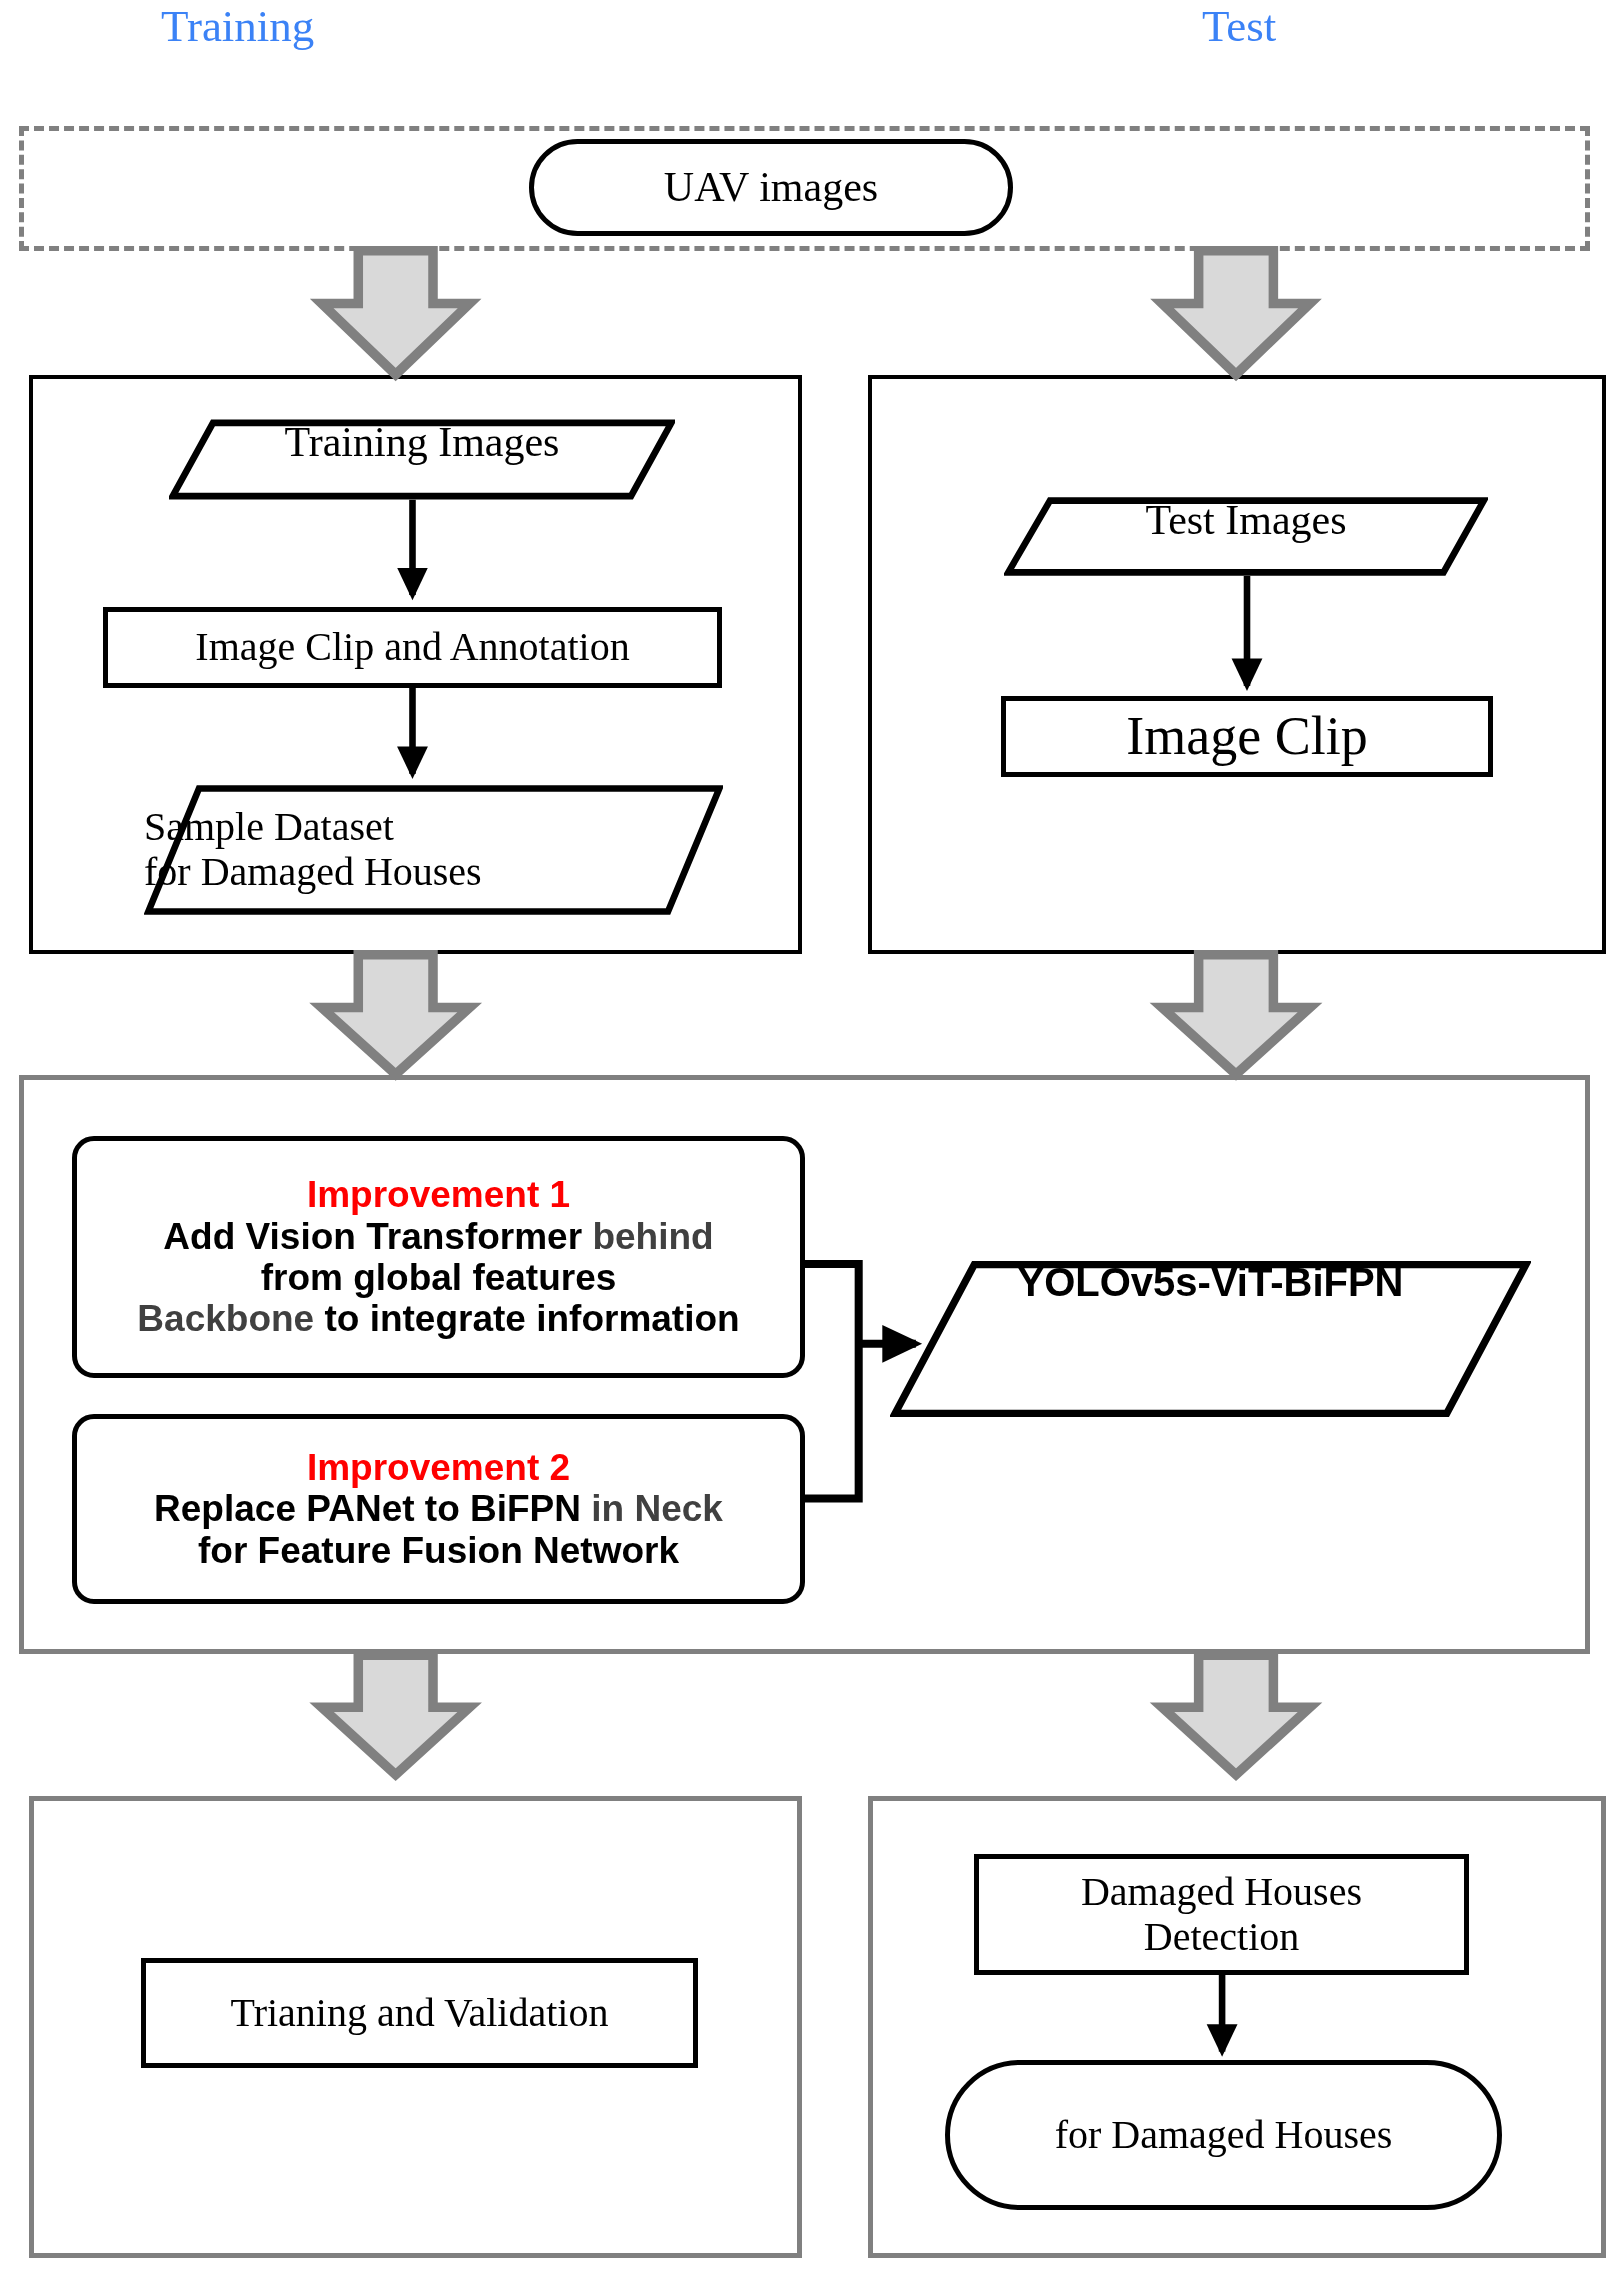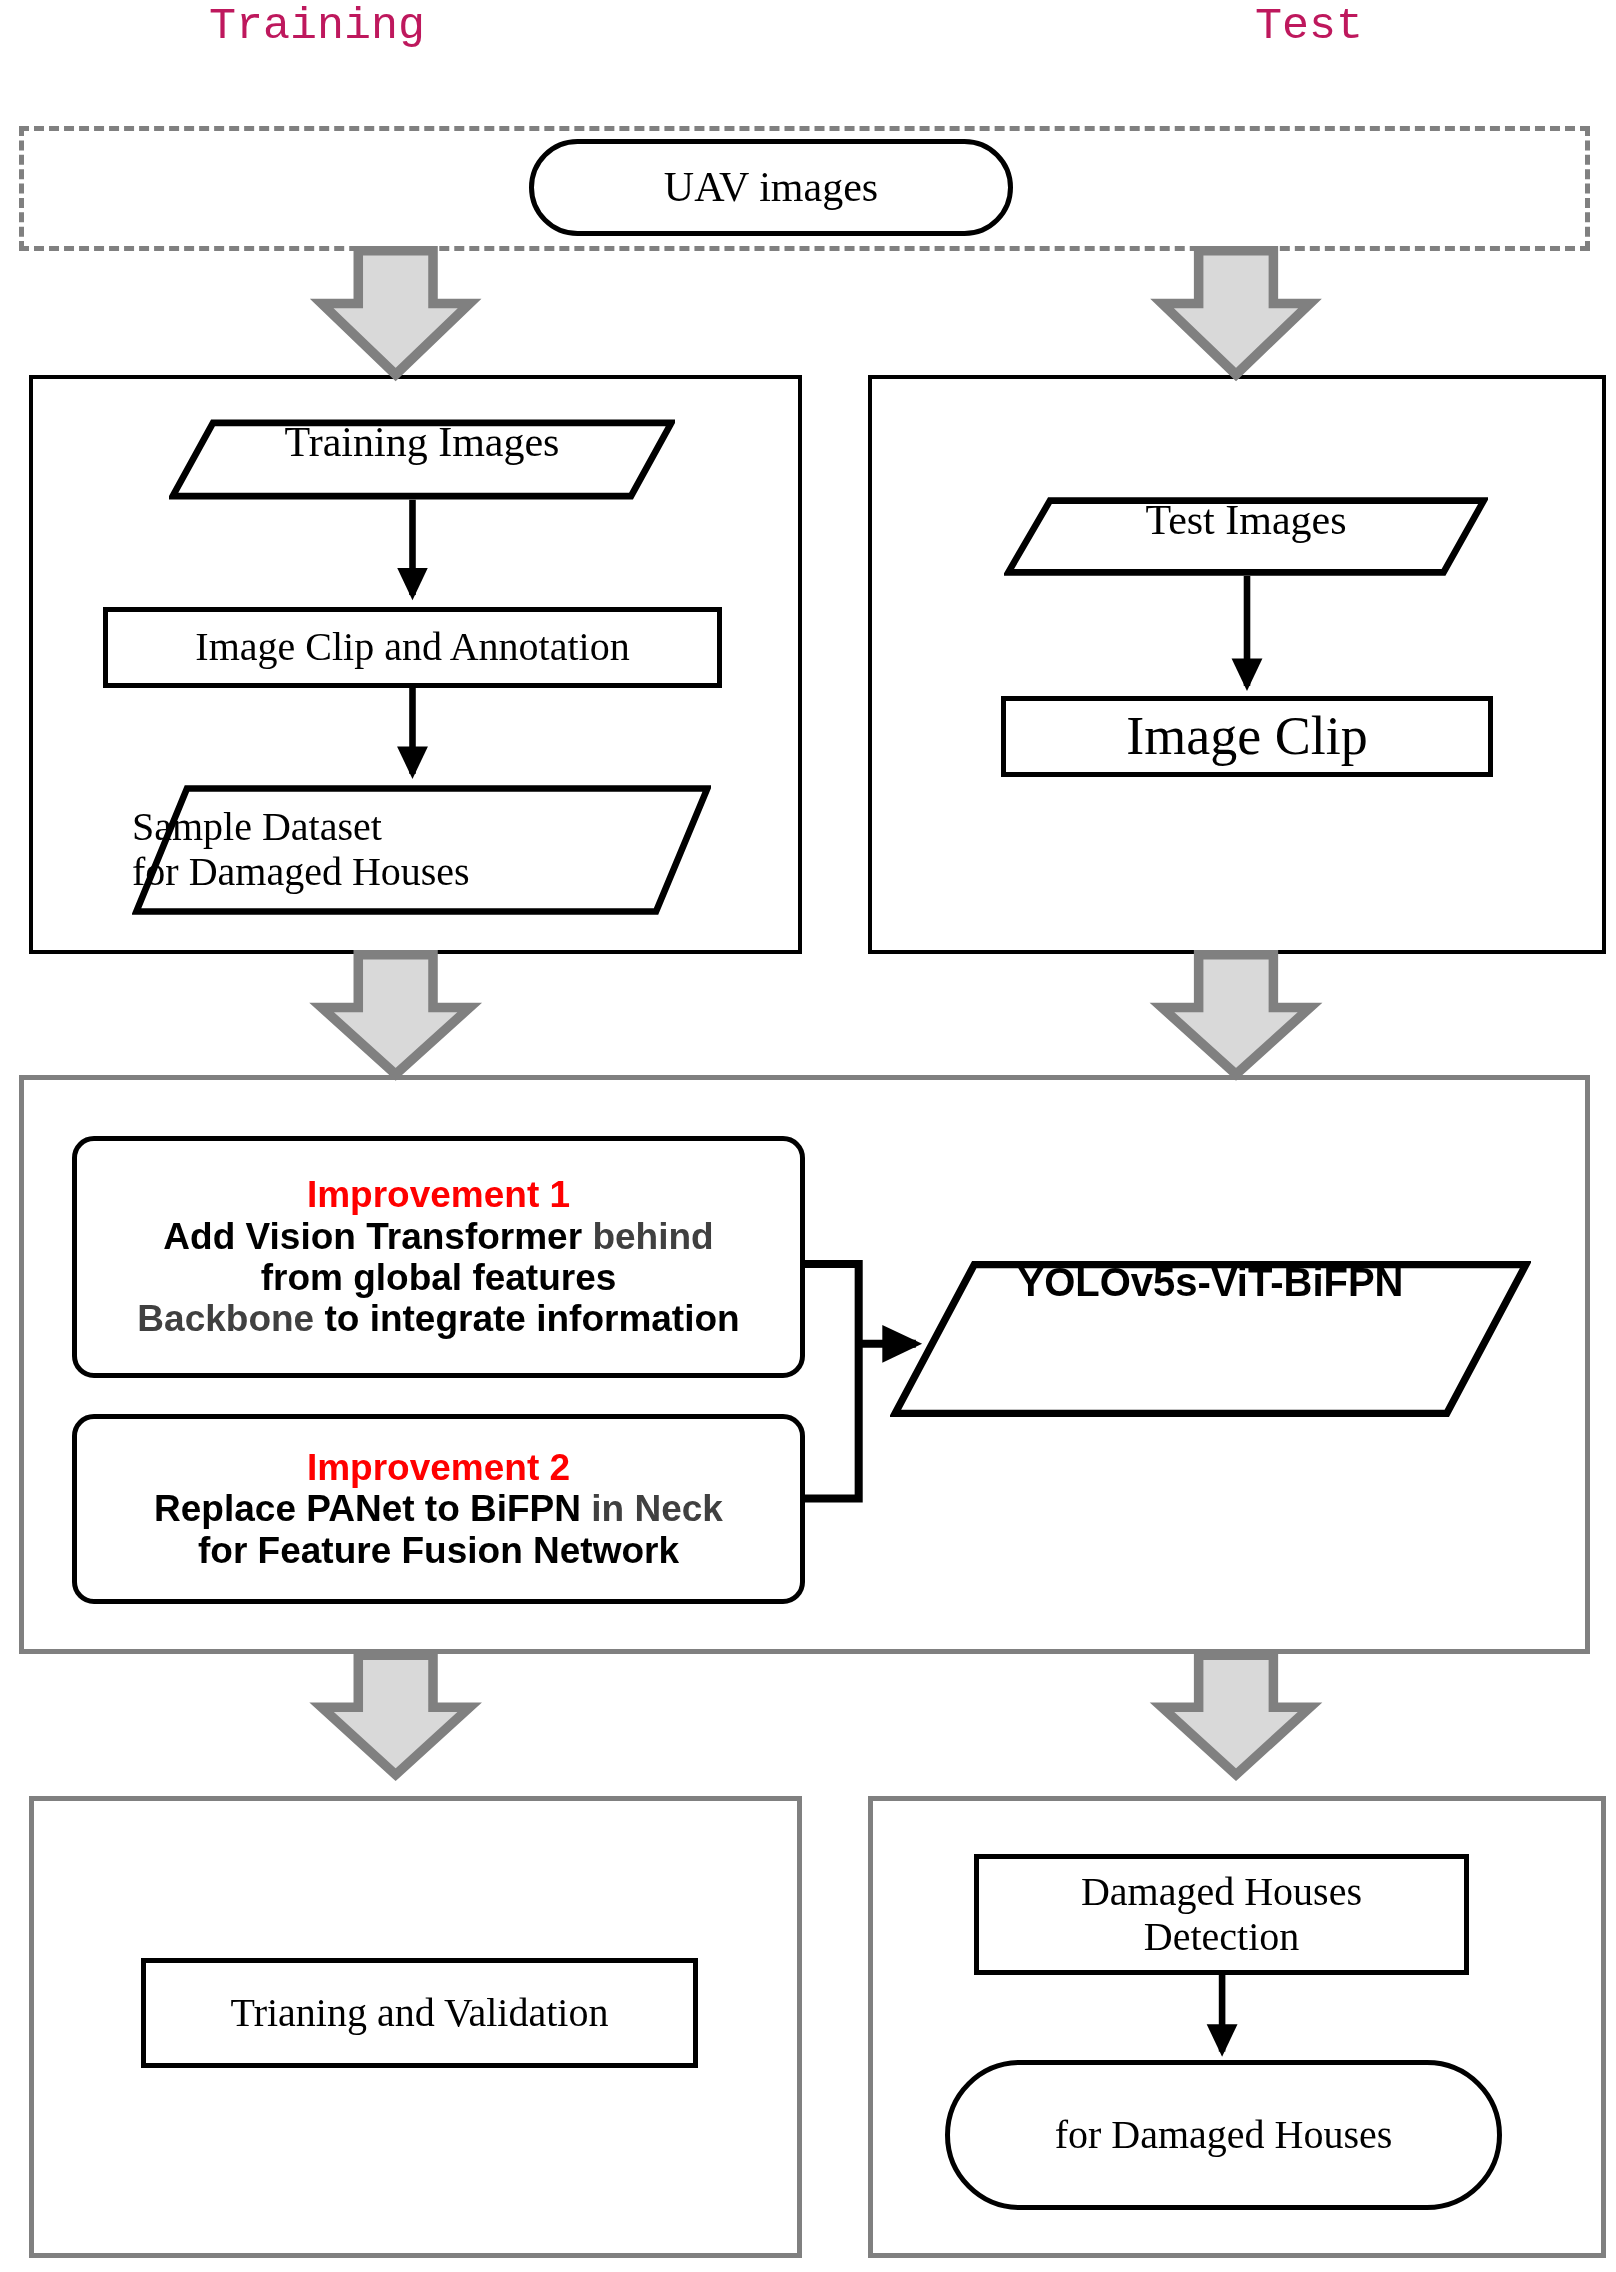--- a/index.html
+++ b/index.html
@@ -1,22 +1,22 @@
 <!DOCTYPE html>
 <html style="font-size:11.7px"><head>
 <meta charset="utf-8">
 <title>UAV Damaged House Detection Workflow</title>
 <style>
   html,body{margin:0;padding:0;background:#ffffff;}
   body{width:1617px;height:2273px;position:relative;font-family:"Liberation Serif",serif;}
   #stage{position:relative;width:1617px;height:2273px;overflow:hidden;background:#fff;}
 
   .col-title{
-    position:absolute;text-align:right;color:#be185d;
-    font-family:Liberation Mono, monospace;font-size:45px;line-height:1;
+    position:absolute;text-align:left;color:#3b82f6;
+    font-family:Liberation Serif, serif;font-size:45px;line-height:1;
   }
 
   
   .dashed-box{
     position:absolute;border:5.1px dashed #808080;background:transparent;box-sizing:border-box;
   }
   .solid-box-black{
     position:absolute;border:4.4px solid #000;background:#fff;box-sizing:border-box;
   }
   .solid-box-gray{
@@ -68,21 +68,21 @@
     </svg>
     <div class="ptext" style="font-size:42px;">
       <span>Training Images</span>
     </div>
   </div>
 
   <div class="node rect" style="left:103px;top:607px;width:619px;height:81px;font-size:40px;">
     <span>Image Clip and Annotation</span>
   </div>
 
-  <div class="para" style="left:132px;top:784px;width:579px;height:132px;">
+  <div class="para" style="left:144px;top:784px;width:579px;height:132px;">
     <svg viewBox="0 0 790 180" width="579" height="132" aria-hidden="true">
       <polygon points="75,6 785,6 715,174 6,174" fill="#ffffff" stroke="#000000" stroke-width="9"></polygon>
     </svg>
     <div class="ptext" style="font-size:40px;flex-direction:column;">
       <span>Sample Dataset</span>
       <span>for Damaged Houses</span>
     </div>
   </div>
 
   <div class="solid-box-black" style="left:868px;top:375px;width:738px;height:579px;"></div>

